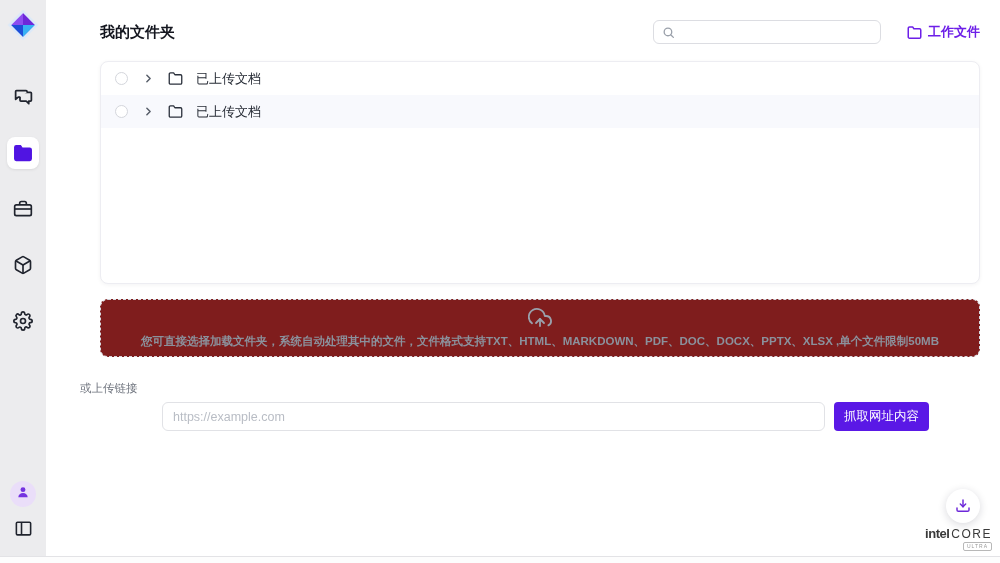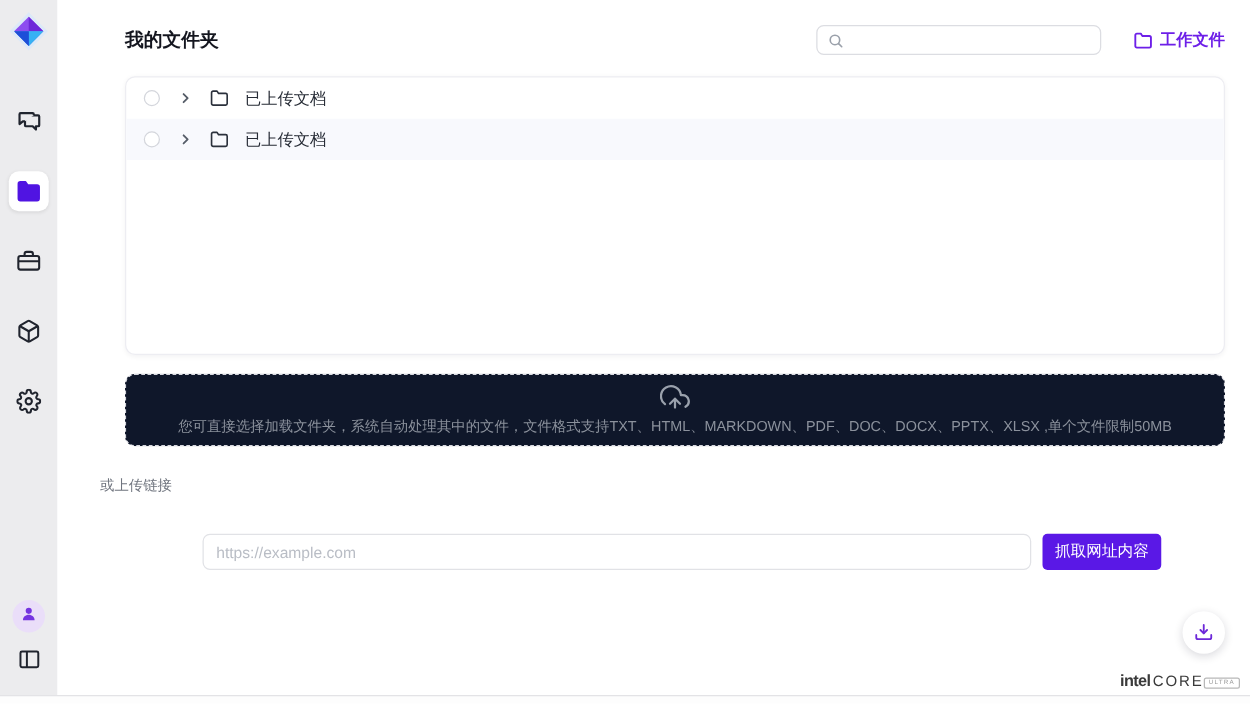--- a/index.html
+++ b/index.html
@@ -60,29 +60,30 @@
   }
   .row.alt { background: #f8f9fd; }
   .check { width: 13px; height: 13px; border-radius: 50%; border: 1.5px solid #d4d6dc; background: #fff; flex: none; cursor: pointer; }
   .chev { width: 14px; height: 14px; display: flex; align-items: center; justify-content: center; cursor: pointer; flex: none; }
   .row-folder-icon { display: flex; flex: none; }
   .row-label { cursor: pointer; }
 
   
   .dropzone {
     margin: 15px 20px 0 20px; height: 58px;
-    background: #0f172a; border: 1.5px dashed #d7d8df; border-radius: 8px;
+    background: #7f1d1d; border: 1.5px dashed #d7d8df; border-radius: 8px;
     display: flex; flex-direction: column; align-items: center; justify-content: center; gap: 3px;
     cursor: pointer;
+    font-weight: bold;
   }
   .dropzone-hint { font-size: 11.5px; color: #8b919c; }
 
   .or-link { text-align: left; margin-top: 24px; font-size: 11.5px; color: #70757f; }
 
-  .url-row { display: flex; align-items: center; gap: 9px; margin: 31px 71px 0 82px; }
+  .url-row { display: flex; align-items: center; gap: 9px; margin: 6px 71px 0 82px; }
   .url-input {
     flex: 1; height: 29px; border: 1px solid #e1e2e6; border-radius: 6px;
     padding: 0 10px; font-size: 12.5px; outline: none; color: #333; background: #fff;
     font-family: "Liberation Sans", sans-serif;
   }
   .url-input::placeholder { color: #b9bdc5; }
   .fetch-btn {
     height: 29px; padding: 0 10px; background: #5a18e6; color: #ffffff;
     border: none; border-radius: 4px; font-size: 12.5px; cursor: pointer;
     font-family: "Liberation Sans", sans-serif; white-space: nowrap;
@@ -90,21 +91,21 @@
 
   
   .fab {
     position: absolute; right: 20px; bottom: 40px; width: 34px; height: 34px;
     border-radius: 50%; background: #fff; border: none;
     box-shadow: 0 2px 8px rgba(20,20,43,.16);
     display: flex; align-items: center; justify-content: center; cursor: pointer;
   }
   .intel {
     position: absolute; right: 8px; bottom: 12px;
-    display: flex; align-items: flex-end; line-height: 1;
+    display: flex; flex-direction: column; align-items: flex-end; line-height: 1;
   }
   .intel-row { display: flex; align-items: baseline; gap: 2px; color: #3a3a3a; }
   .intel-word1 { font-size: 13px; font-weight: bold; letter-spacing: -0.5px; }
   .intel-word2 { font-size: 12px; font-weight: normal; letter-spacing: 1.5px; text-transform: uppercase; font-variant: small-caps; }
   .intel-badge {
     margin-top: 2px; font-size: 5px; letter-spacing: 1px; color: #9a9a9a;
     border: 1px solid #b8b8b8; border-radius: 2px; padding: 1px 3px; text-transform: uppercase;
   }
 
   .bottom-strip {

